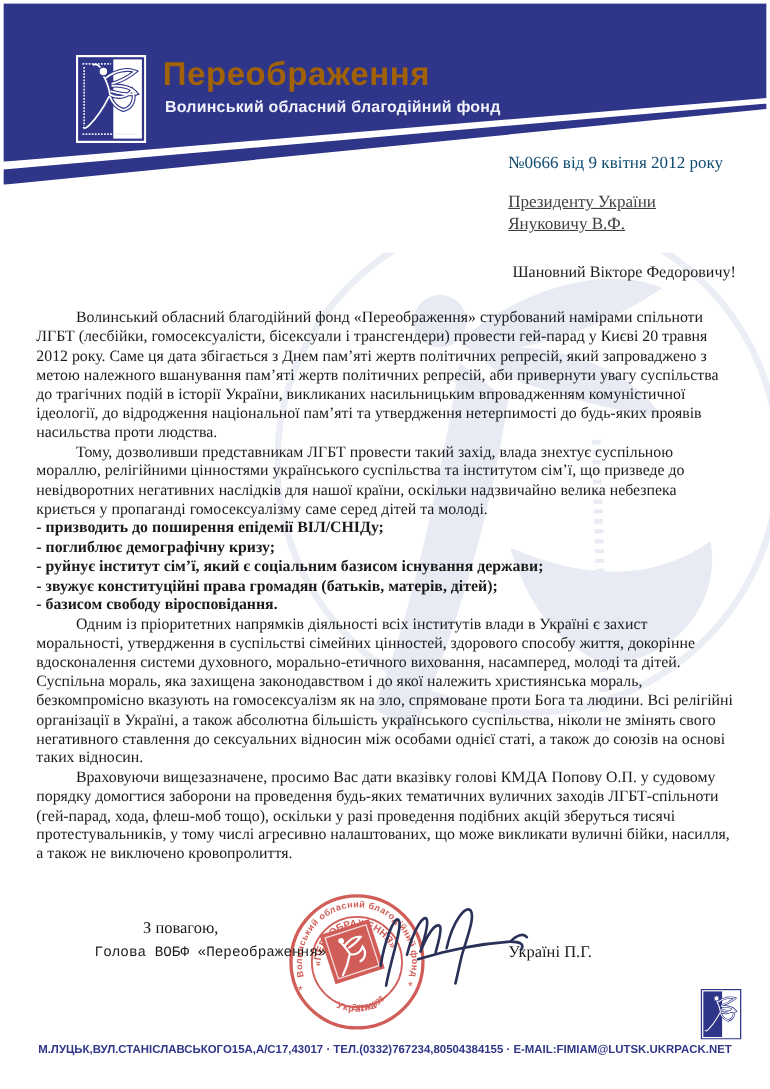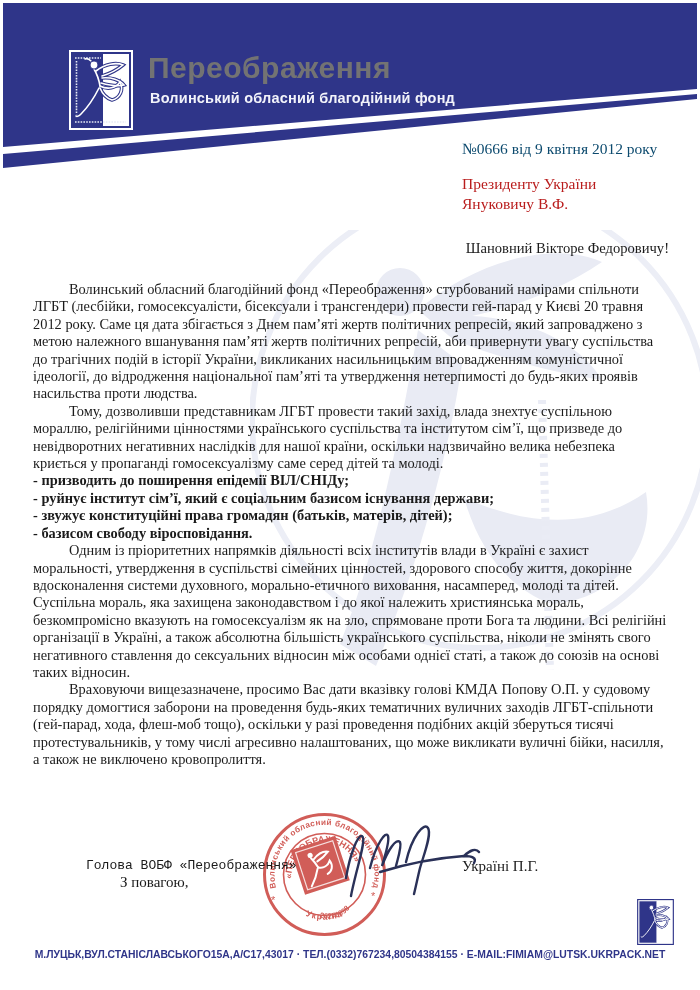--- a/index.html
+++ b/index.html
@@ -16,39 +16,39 @@
     clip-path:polygon(0 0, 694px 0, 694px 86px, 0 144px);
   }
   .band-stripe {
     position:absolute; inset:0; background:#2f3589;
     clip-path:polygon(0 151px, 694px 91px, 694px 96px, 0 165px);
   }
   .org-logo { position:absolute; left:69px; top:50px; width:64px; height:80px; }
   .org-name {
     position:absolute; left:148px; top:52px;
     font-family:"Liberation Sans", sans-serif; font-weight:bold;
-    font-size:30px; line-height:32px; color:#737373; letter-spacing:0.5px;
+    font-size:30px; line-height:32px; color:#a16207; letter-spacing:0.5px;
   }
   .org-subtitle {
     position:absolute; left:150px; top:90px;
     font-family:"Liberation Sans", sans-serif; font-weight:bold;
     font-size:14.5px; color:#f2f3fa; letter-spacing:0.2px;
   }
   
   .ref-line { position:absolute; left:462px; top:140px; font-size:15.5px; color:#0c4a6e; }
-  .recipient { position:absolute; left:462px; top:174px; font-size:15.5px; line-height:20px; color:#b91c1c; }
+  .recipient { position:absolute; left:462px; top:174px; font-size:15.5px; line-height:20px; color:#404040;text-decoration:underline; }
   
   .watermark { position:absolute; left:250px; top:230px; width:450px; height:560px; z-index:1; pointer-events:none; }
   
   .letter { position:absolute; left:33px; top:240px; width:636px; z-index:2; }
   .salutation { text-align:right; padding-left:72px; font-size:14.6px; margin-bottom:24px; }
   .para { font-size:14.4px; line-height:17.4px; text-indent:36px; }
   .list-line { font-size:14.4px; line-height:17.4px;font-weight:bold; }
   
-  .closing-regards { position:absolute; left:120px; top:836px; font-size:15px; z-index:2;margin-top:38px; }
+  .closing-regards { position:absolute; left:130px; top:836px; font-size:15px; z-index:2; }
   .closing-title { position:absolute; left:86px; top:858px; font-size:13px; z-index:2;font-family:Liberation Mono, monospace; }
   .signer-name { position:absolute; left:462px; top:858px; font-size:15px; z-index:2; }
   
   .stamp { position:absolute; left:252px; top:802px; width:145px; height:145px; z-index:3;
            opacity:0.85; mix-blend-mode:multiply; }
   .signature { position:absolute; left:336px; top:806px; width:152px; height:102px; z-index:4; }
   
   .footer-logo { position:absolute; left:634px; top:899px; width:43px; height:46px; }
   .contact-line {
     position:absolute; left:0; top:948px; width:700px; text-align:center;
@@ -117,20 +117,21 @@
         <line x1="292" y1="170" x2="300" y2="440"></line>
       </g>
     </g>
   </svg>
 
   <div class="letter">
     <div class="salutation">Шановний Вікторе Федоровичу!</div>
     <div class="para">Волинський обласний благодійний фонд «Переображення» стурбований намірами спільноти ЛГБТ (лесбійки, гомосексуалісти, бісексуали і трансгендери) провести гей-парад у Києві 20 травня 2012 року. Саме ця дата збігається з Днем пам’яті жертв політичних репресій, який запроваджено з метою належного вшанування пам’яті жертв політичних репресій, аби привернути увагу суспільства до трагічних подій в історії України, викликаних насильницьким впровадженням комуністичної ідеології, до відродження національної пам’яті та утвердження нетерпимості до будь-яких проявів насильства проти людства.</div>
     <div class="para">Тому, дозволивши представникам ЛГБТ провести такий захід, влада знехтує суспільною мораллю, релігійними цінностями українського суспільства та інститутом сім’ї, що призведе до невідворотних негативних наслідків для нашої країни, оскільки надзвичайно велика небезпека криється у пропаганді гомосексуалізму саме серед дітей та молоді.</div>
     <div class="list-line">- призводить до поширення епідемії ВІЛ/СНІДу;</div>
+    <div class="list-line">- поглиблює демографічну кризу;</div>
     <div class="list-line">- руйнує інститут сім’ї, який є соціальним базисом існування держави;</div>
     <div class="list-line">- звужує конституційні права громадян (батьків, матерів, дітей);</div>
     <div class="list-line">- базисом свободу віросповідання.</div>
     <div class="para">Одним із пріоритетних напрямків діяльності всіх інститутів влади в Україні є захист моральності, утвердження в суспільстві сімейних цінностей, здорового способу життя, докорінне вдосконалення системи духовного, морально-етичного виховання, насамперед, молоді та дітей. Суспільна мораль, яка захищена законодавством і до якої належить християнська мораль, безкомпромісно вказують на гомосексуалізм як на зло, спрямоване проти Бога та людини. Всі релігійні організації в Україні, а також абсолютна більшість українського суспільства, ніколи не змінять свого негативного ставлення до сексуальних відносин між особами однієї статі, а також до союзів на основі таких відносин.</div>
     <div class="para">Враховуючи вищезазначене, просимо Вас дати вказівку голові КМДА Попову О.П. у судовому порядку домогтися заборони на проведення будь-яких тематичних вуличних заходів ЛГБТ-спільноти (гей-парад, хода, флеш-моб тощо), оскільки у разі проведення подібних акцій зберуться тисячі протестувальників, у тому числі агресивно налаштованих, що може викликати вуличні бійки, насилля, а також не виключено кровопролиття.</div>
   </div>
 
   <div class="closing-regards">З повагою,</div>
   <div class="closing-title">Голова ВОБФ «Переображення»</div>
   <div class="signer-name">Україні П.Г.</div>

